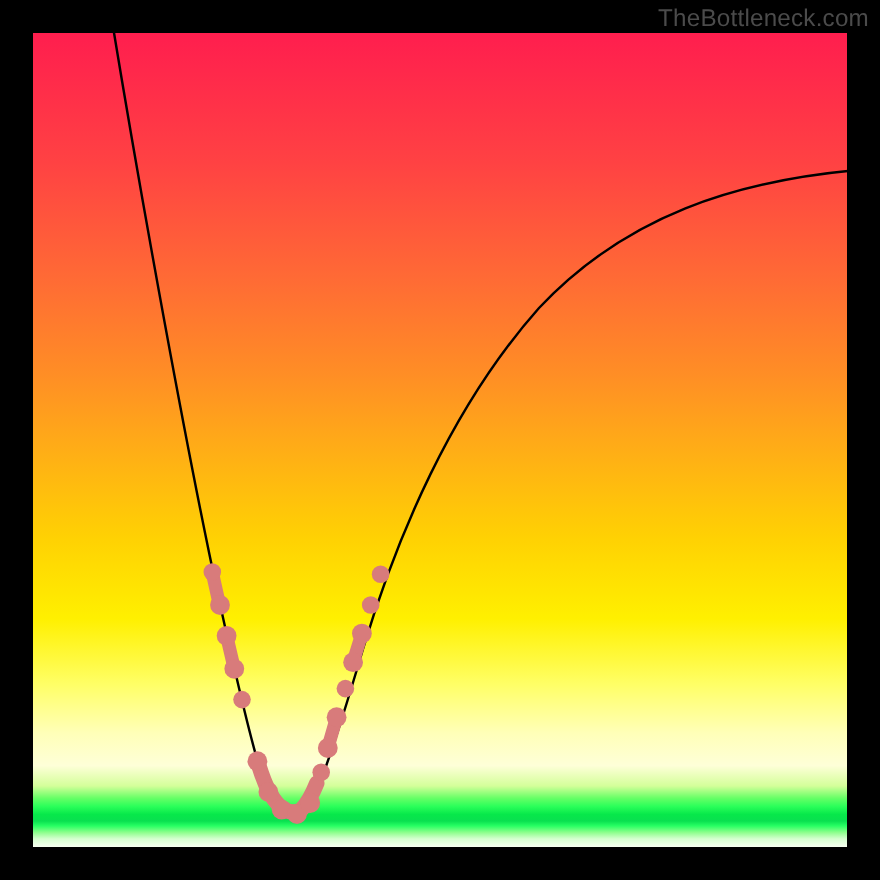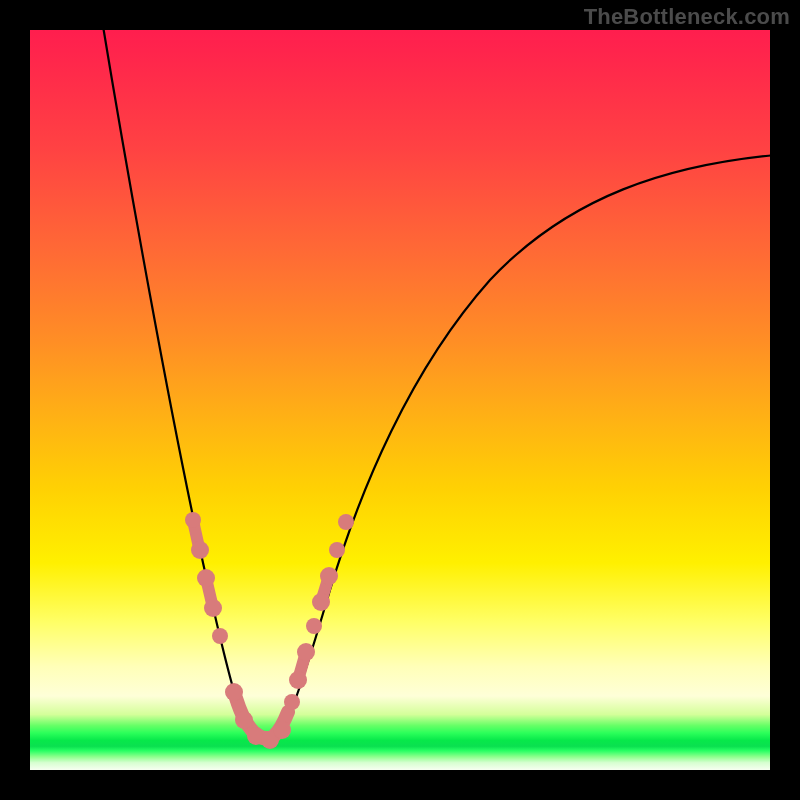--- a/index.html
+++ b/index.html
@@ -48,21 +48,21 @@
       #d6ffd0 99%,
       #f7fff1 100%
     );
   }
   .watermark {
     position: absolute;
     top: 4px;
     right: 10px;
     color: #4b4b4b;
     font-size: 22px;
-    font-weight: 700;
+    font-weight: 400;
     letter-spacing: 0.2px;
     z-index: 10;
   }
   svg.curves {
     position: absolute;
     left: 0;
     top: 0;
     width: 740px;
     height: 740px;
     overflow: visible;

